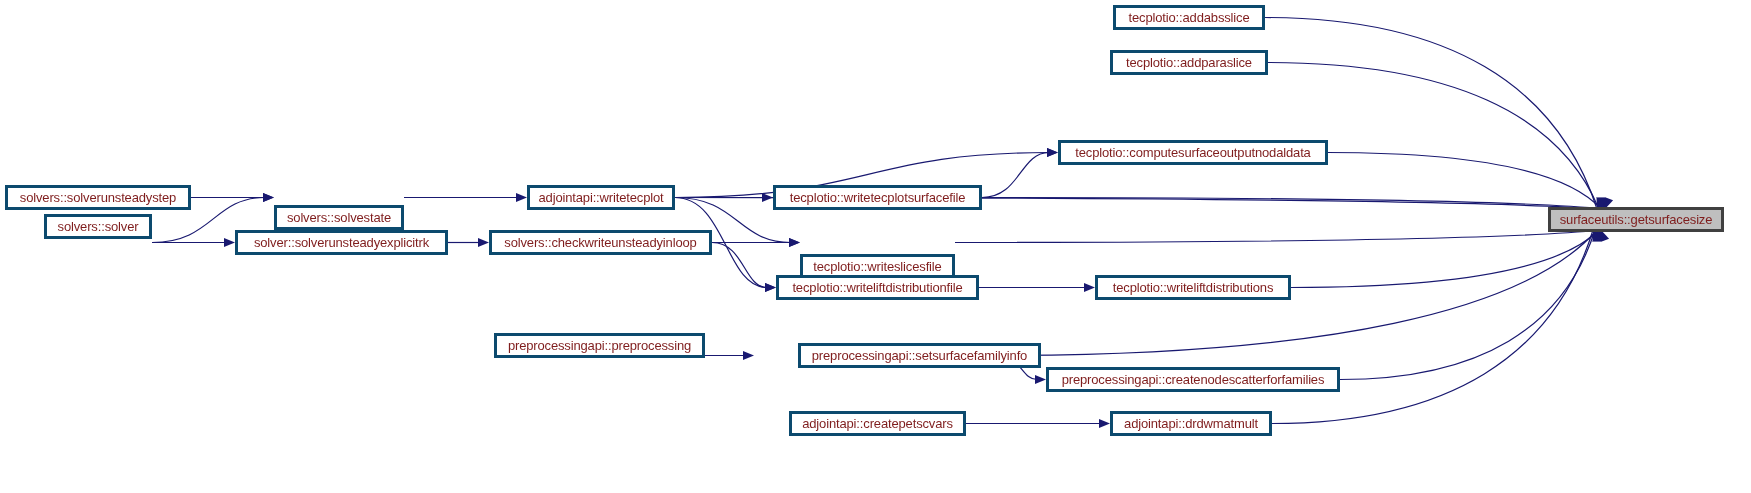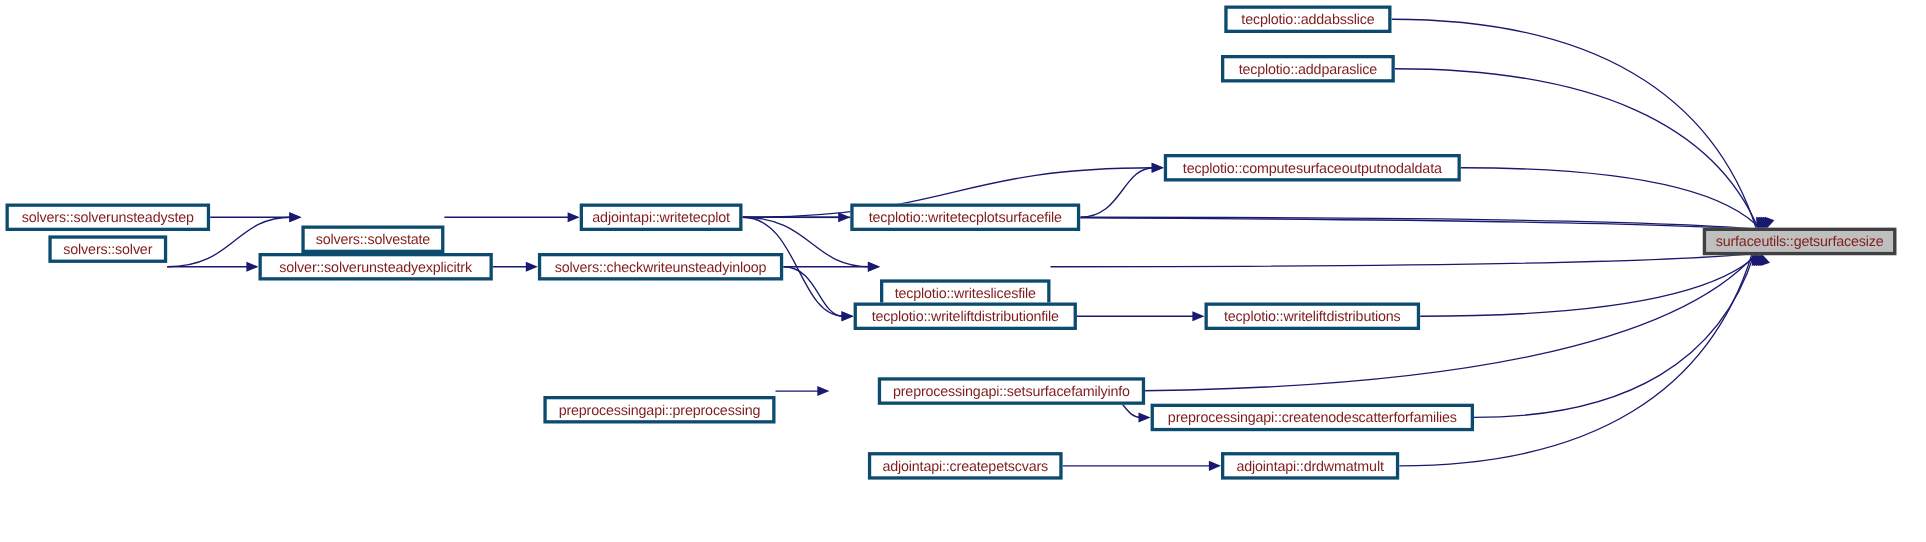--- a/index.html
+++ b/index.html
@@ -109,20 +109,20 @@
       <div class="node" style="left: 235px; top: 230px; width: 213px; height: 25px;">solver::solverunsteadyexplicitrk</div>
       <div class="node" style="left: 527px; top: 185px; width: 148px; height: 25px;">adjointapi::writetecplot</div>
       <div class="node" style="left: 489px; top: 230px; width: 223px; height: 25px;">solvers::checkwriteunsteadyinloop</div>
       <div class="node" style="left: 1058px; top: 140px; width: 270px; height: 25px;">tecplotio::computesurfaceoutputnodaldata</div>
       <div class="node" style="left: 773px; top: 185px; width: 209px; height: 25px;">tecplotio::writetecplotsurfacefile</div>
       <div class="node" style="left: 800px; top: 230px; width: 155px; height: 25px; margin-top: 24px;">tecplotio::writeslicesfile</div>
       <div class="node" style="left: 776px; top: 275px; width: 203px; height: 25px;">tecplotio::writeliftdistributionfile</div>
       <div class="node" style="left: 1095px; top: 275px; width: 196px; height: 25px;">tecplotio::writeliftdistributions</div>
       <div class="node" style="left: 1113px; top: 5px; width: 152px; height: 25px;">tecplotio::addabsslice</div>
       <div class="node" style="left: 1110px; top: 50px; width: 158px; height: 25px;">tecplotio::addparaslice</div>
-      <div class="node" style="left: 494px; top: 360px; width: 211px; height: 25px;">preprocessingapi::preprocessing</div>
+      <div class="node" style="left: 494px; top: 333px; width: 211px; height: 25px;">preprocessingapi::preprocessing</div>
       <div class="node" style="left: 754px; top: 343px; width: 243px; height: 25px; margin-left: 44px;">preprocessingapi::setsurfacefamilyinfo</div>
       <div class="node" style="left: 1046px; top: 367px; width: 294px; height: 25px;">preprocessingapi::createnodescatterforfamilies</div>
       <div class="node" style="left: 789px; top: 411px; width: 177px; height: 25px;">adjointapi::createpetscvars</div>
       <div class="node" style="left: 1110px; top: 411px; width: 162px; height: 25px;">adjointapi::drdwmatmult</div>
       <div class="node highlight" style="left: 1548px; top: 207px; width: 176px; height: 25px;">surfaceutils::getsurfacesize</div>
     </div>
 </div>
 
 </body></html>

